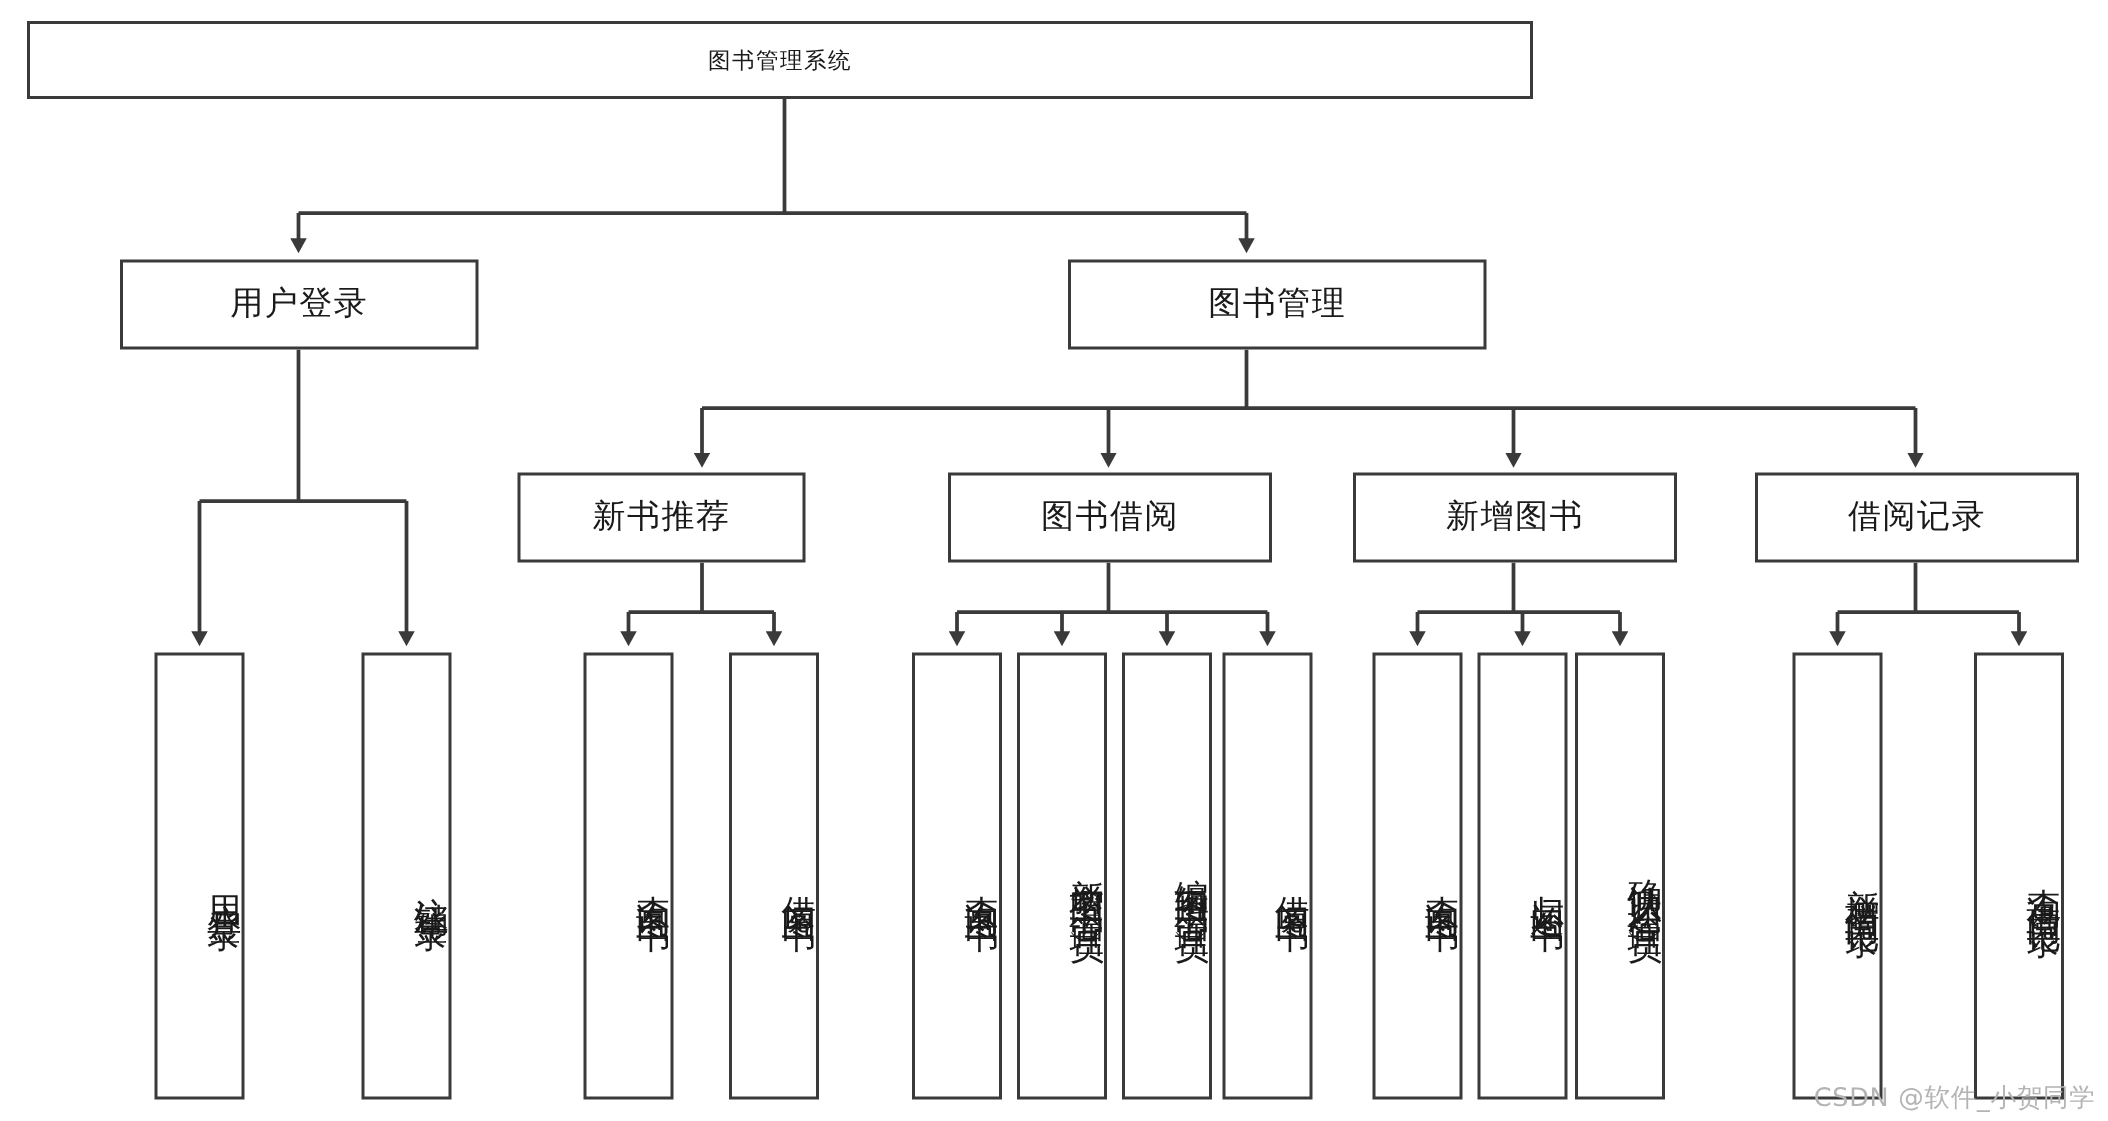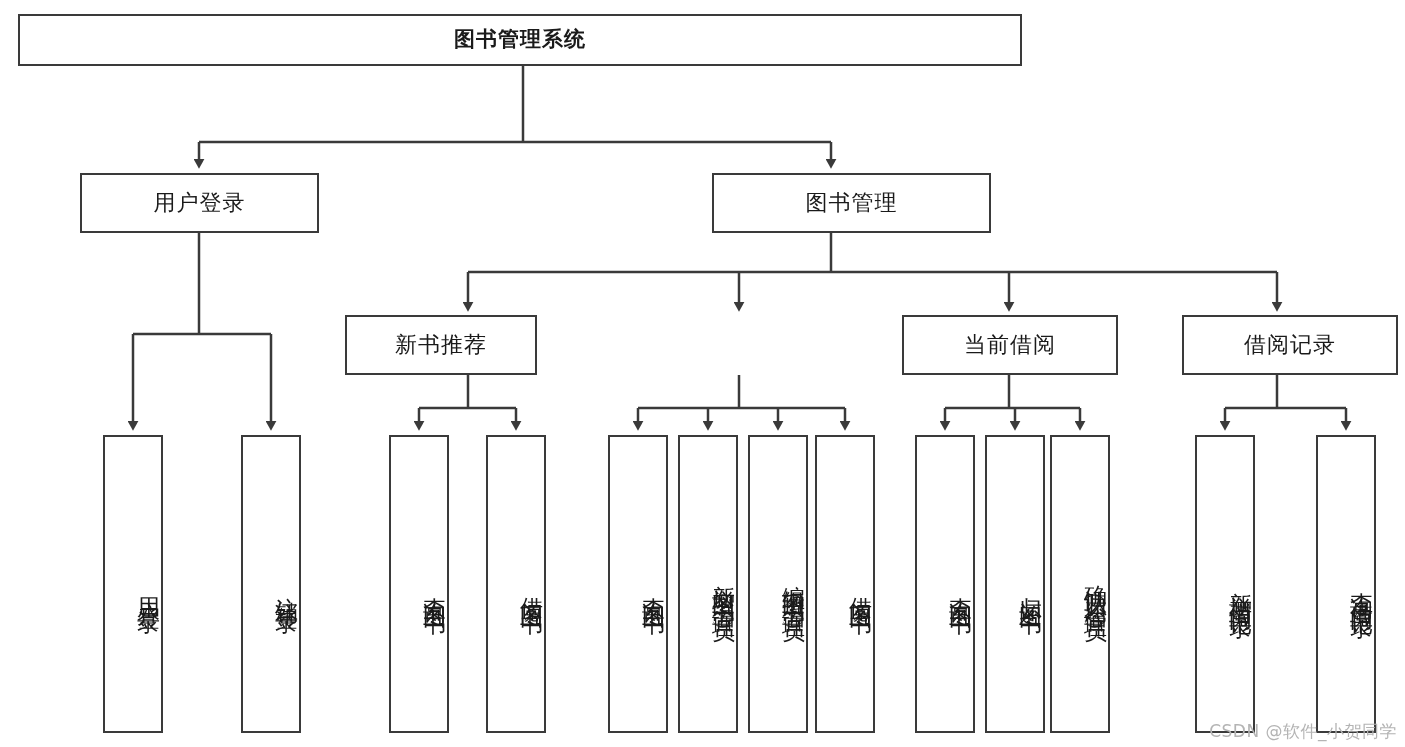--- a/index.html
+++ b/index.html
@@ -36,23 +36,22 @@
     justify-content: center;
     color: #1a1a1a;
     text-align: center;
   }
   .node.horiz {
     font-size: 22px;
     letter-spacing: 1px;
     line-height: 1.2;
   }
   .node.root {
-    font-size: 21px;
+    font-size: 15px;
     letter-spacing: 1px;
-    font-weight: bold;
   }
   .node.vert {
     writing-mode: vertical-rl;
     text-orientation: upright;
     font-size: 23px;
     letter-spacing: 5px;
     line-height: 1.05;
     padding-top: 10px;
     align-items: flex-start;
     justify-content: center;
@@ -135,24 +134,27 @@
   <div class="node horiz" style="left:80px; top:173px; width:239px; height:60px;">
     <span>用户登录</span>
   </div>
   <div class="node horiz" style="left:712px; top:173px; width:279px; height:60px;">
     <span>图书管理</span>
   </div>
 
   <div class="node horiz" style="left:345px; top:315px; width:192px; height:60px;">
     <span>新书推荐</span>
   </div>
+  <div class="node horiz" style="left:632px; top:315px; width:216px; height:60px;">
+    <span>图书借阅</span>
+  </div>
   <div class="node horiz" style="left:902px; top:315px; width:216px; height:60px;">
-    <span>当前借阅</span>
-  </div>
-  <div class="node horiz" style="left:1170px; top:315px; width:216px; height:60px;margin-left:12px;">
+    <span>新增图书</span>
+  </div>
+  <div class="node horiz" style="left:1170px; top:315px; width:216px; height:60px;">
     <span>借阅记录</span>
   </div>
 
   <div class="node vert" style="left:103px; top:435px; width:60px; height:298px;">
     <span class="vlabel">用户登录</span>
   </div>
   <div class="node vert" style="left:241px; top:435px; width:60px; height:298px;">
     <span class="vlabel">注销登录</span>
   </div>
 

